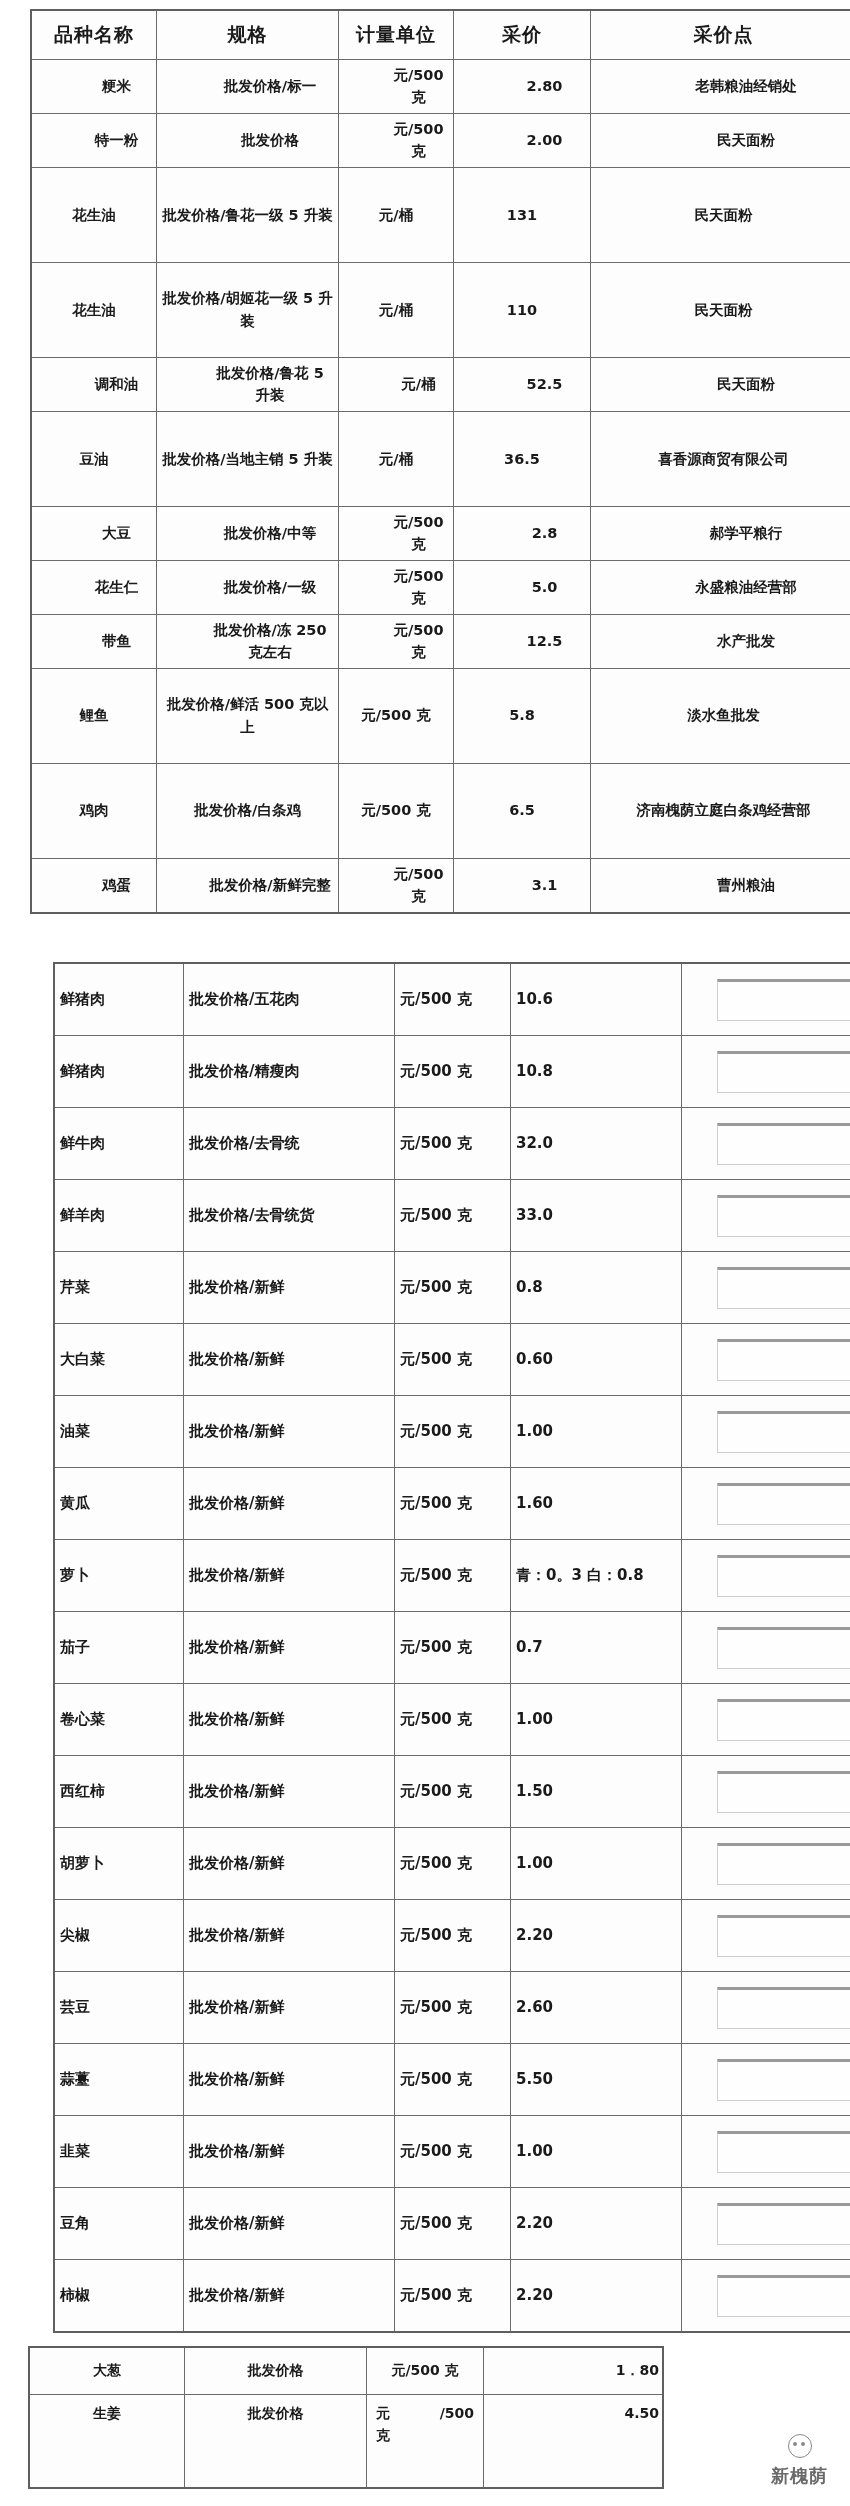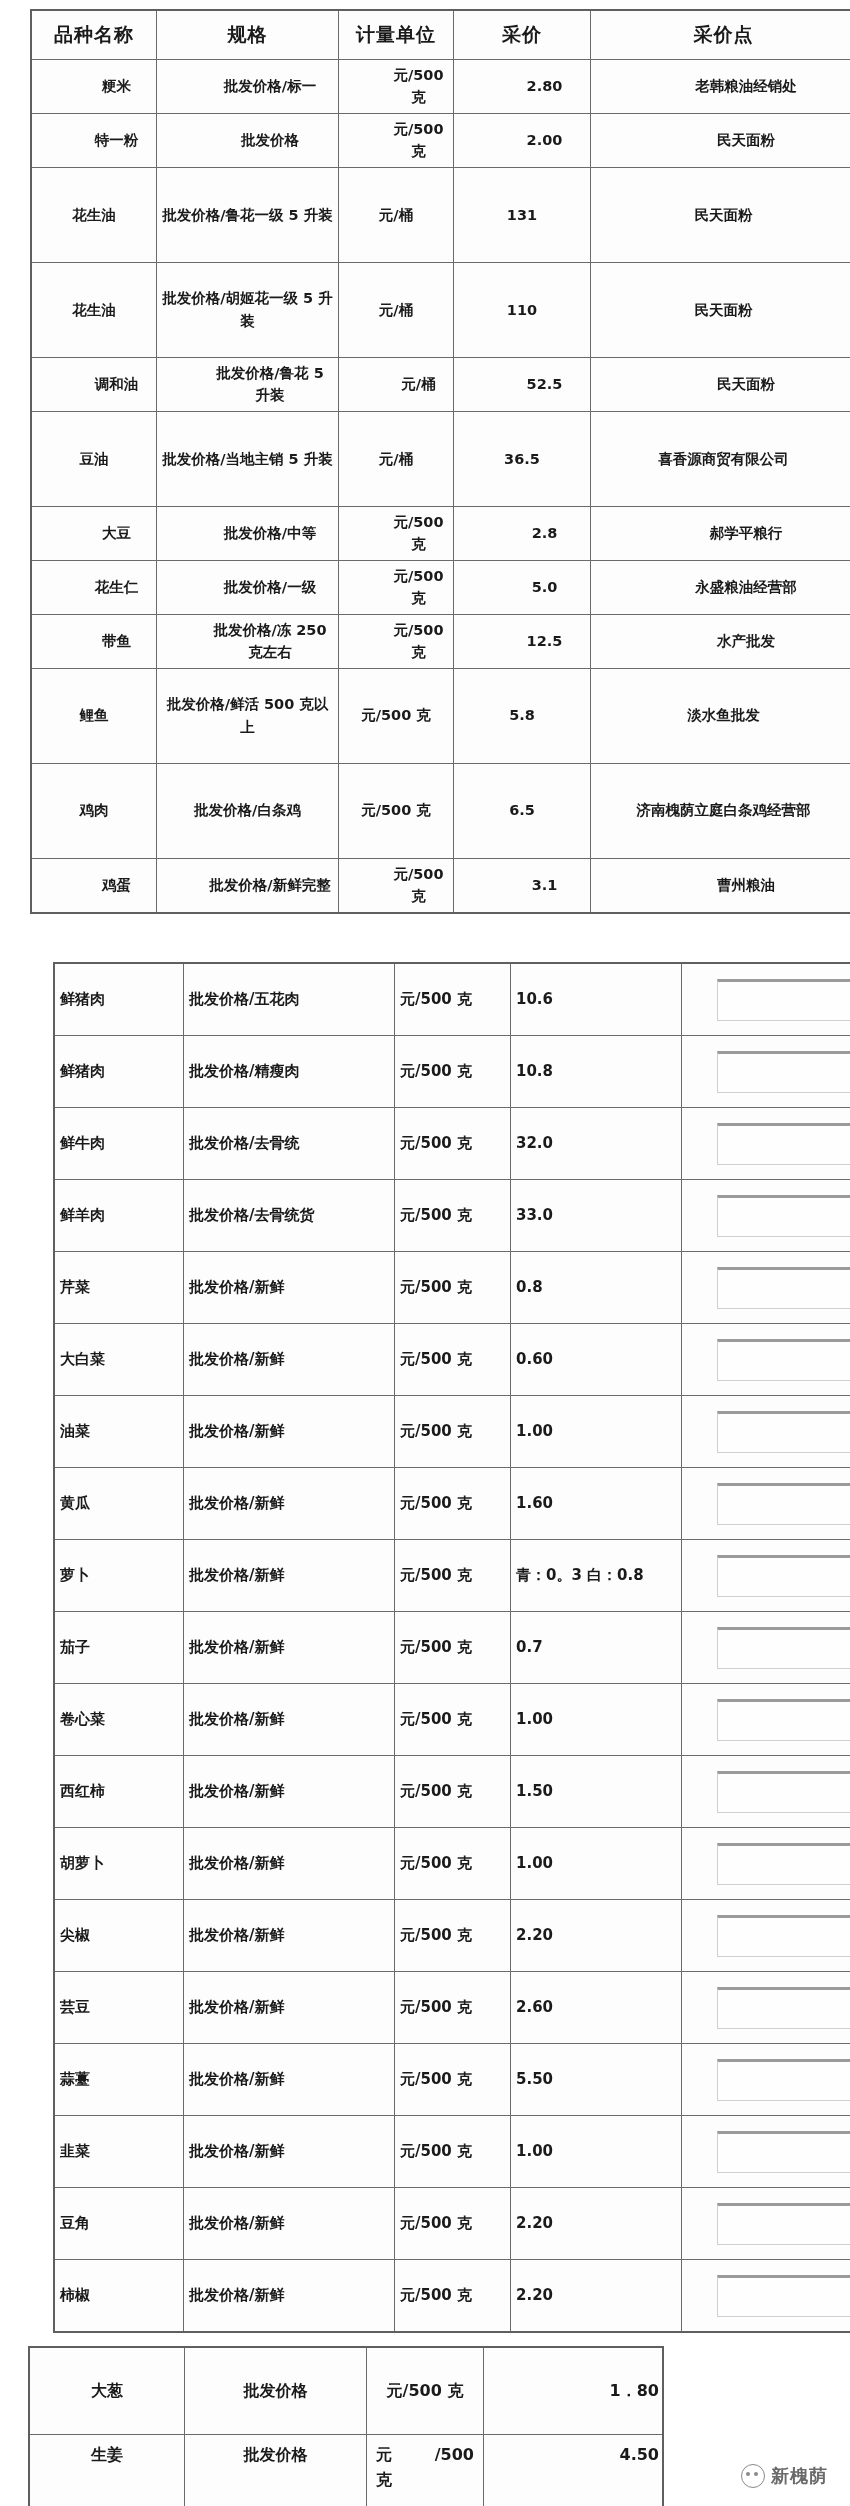--- a/index.html
+++ b/index.html
@@ -103,22 +103,22 @@
     position: absolute;
     left: 28px;
     top: 2346px;
     width: 600px;
   }
   #table3 {
     width: 596px;
   }
   #table3 td {
     text-align: center;
-    font-size: 16px;
-    padding: 20px 3px;
+    font-size: 14px;
+    padding: 0 3px;
     height: 46px;
   }
   #table3 .c-name  { width: 148px; }
   #table3 .c-spec  { width: 175px; }
   #table3 .c-unit  { width: 110px; }
   #table3 .c-price { width: 163px; text-align: right; padding-left: 12px; font-weight: bold; }
   #table3 .unit-split {
     display: flex;
     justify-content: space-between;
     padding: 0 6px;
@@ -127,20 +127,21 @@
 
   
   #footer-brand {
     position: absolute;
     right: 22px;
     bottom: 18px;
     display: flex;
     align-items: center;
     gap: 6px;
     color: #6f6f6f;
+    flex-direction: column;
   }
   #footer-brand .brand-mark {
     width: 22px;
     height: 22px;
     border: 1.5px solid #8a8a8a;
     border-radius: 50%;
     position: relative;
     flex: 0 0 auto;
   }
   #footer-brand .brand-mark::before,

